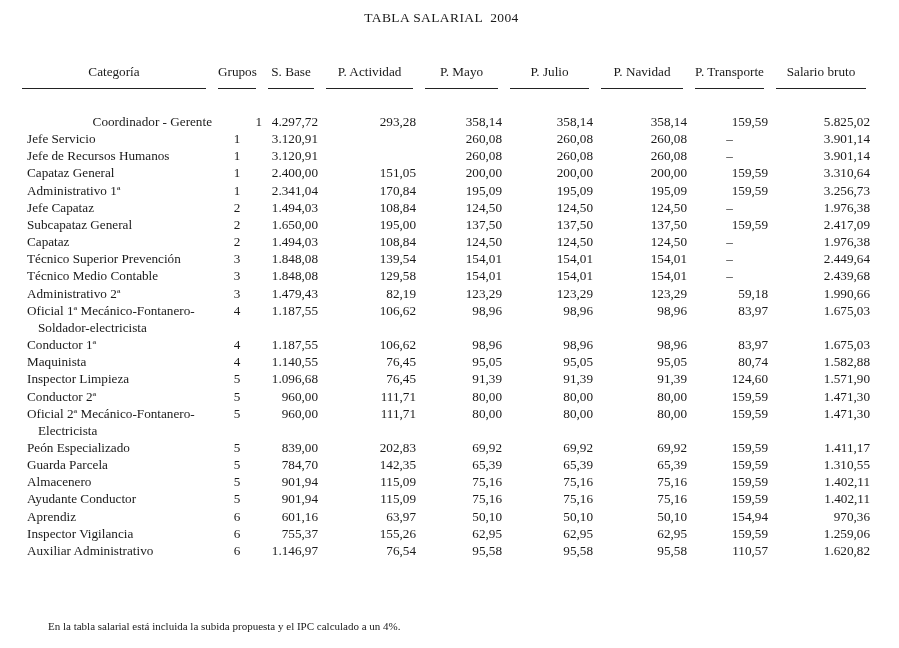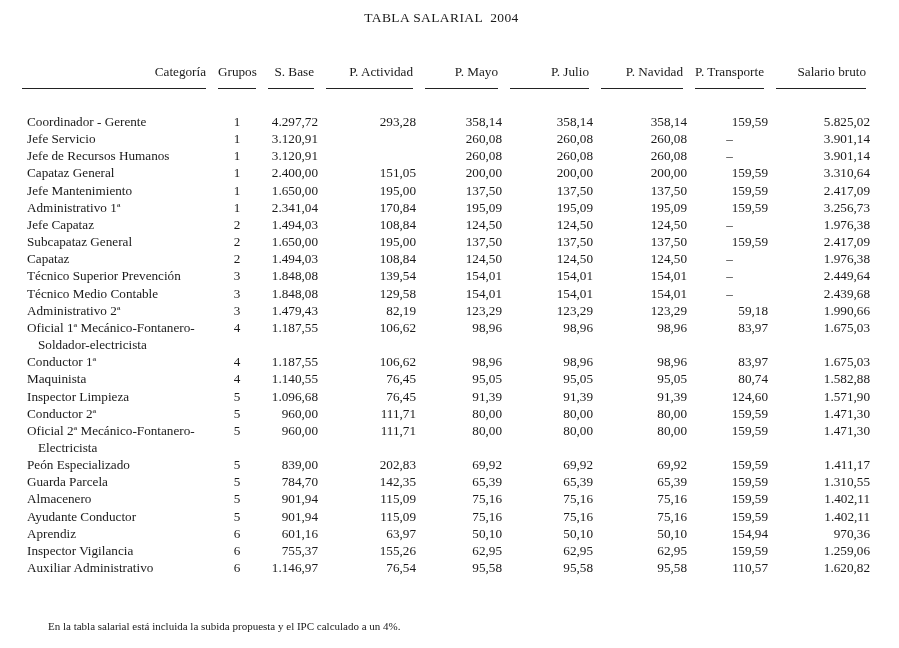--- a/index.html
+++ b/index.html
@@ -35,30 +35,30 @@
     font-weight: normal;
     font-size: 13.2px;
     height: 40px;
     vertical-align: bottom;
     padding: 0;
   }
   th .hl {
     border-bottom: 1px solid #222;
     padding-bottom: 8px;
     margin: 16px 6px;
-    text-align: right;
+    text-align: center;
     white-space: nowrap;
   }
   td {
     padding: 0;
     vertical-align: top;
     line-height: 17.15px;
     white-space: nowrap;
   }
-  tbody tr:first-child td { padding-top: 8px; }
+  tbody tr:first-child td { padding-top: 8px; text-align: right; }
   td.c-cat { text-align: left; padding-left: 11px; }
   td.c-cat .l2 { padding-left: 11px; }
   td.c-grp { text-align: center; }
   td.num { text-align: right; padding-right: 2px; }
   td.c-act { padding-right: 3px; }
   td.dash { text-align: center; padding-right: 0; }
   .footnote {
     position: absolute;
     left: 48px;
     top: 620px;
@@ -154,31 +154,20 @@
     <td class="c-grp">1</td>
     <td class="num">2.400,00</td>
     <td class="num c-act">151,05</td>
     <td class="num">200,00</td>
     <td class="num">200,00</td>
     <td class="num">200,00</td>
     <td class="num">159,59</td>
     <td class="num">3.310,64</td>
   </tr>
         <tr>
-    <td class="c-cat"><span class="l1">Jefe Mantenimiento</span></td>
-    <td class="c-grp">1</td>
-    <td class="num">1.650,00</td>
-    <td class="num c-act">195,00</td>
-    <td class="num">137,50</td>
-    <td class="num">137,50</td>
-    <td class="num">137,50</td>
-    <td class="num">159,59</td>
-    <td class="num">2.417,09</td>
-  </tr>
-        <tr>
     <td class="c-cat"><span class="l1">Administrativo 1ª</span></td>
     <td class="c-grp">1</td>
     <td class="num">2.341,04</td>
     <td class="num c-act">170,84</td>
     <td class="num">195,09</td>
     <td class="num">195,09</td>
     <td class="num">195,09</td>
     <td class="num">159,59</td>
     <td class="num">3.256,73</td>
   </tr>

